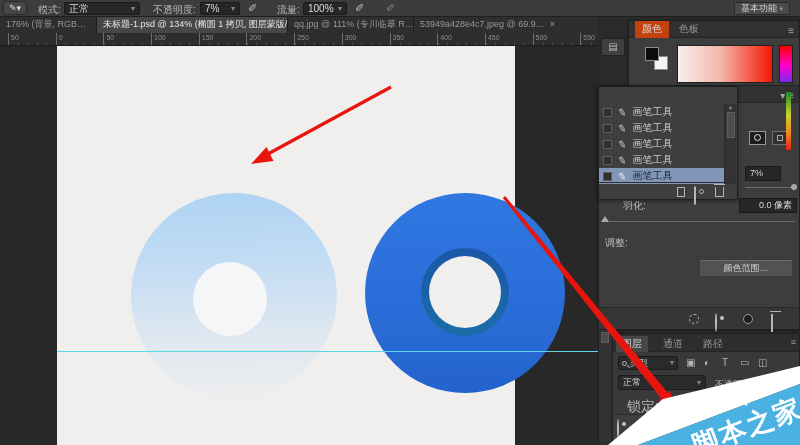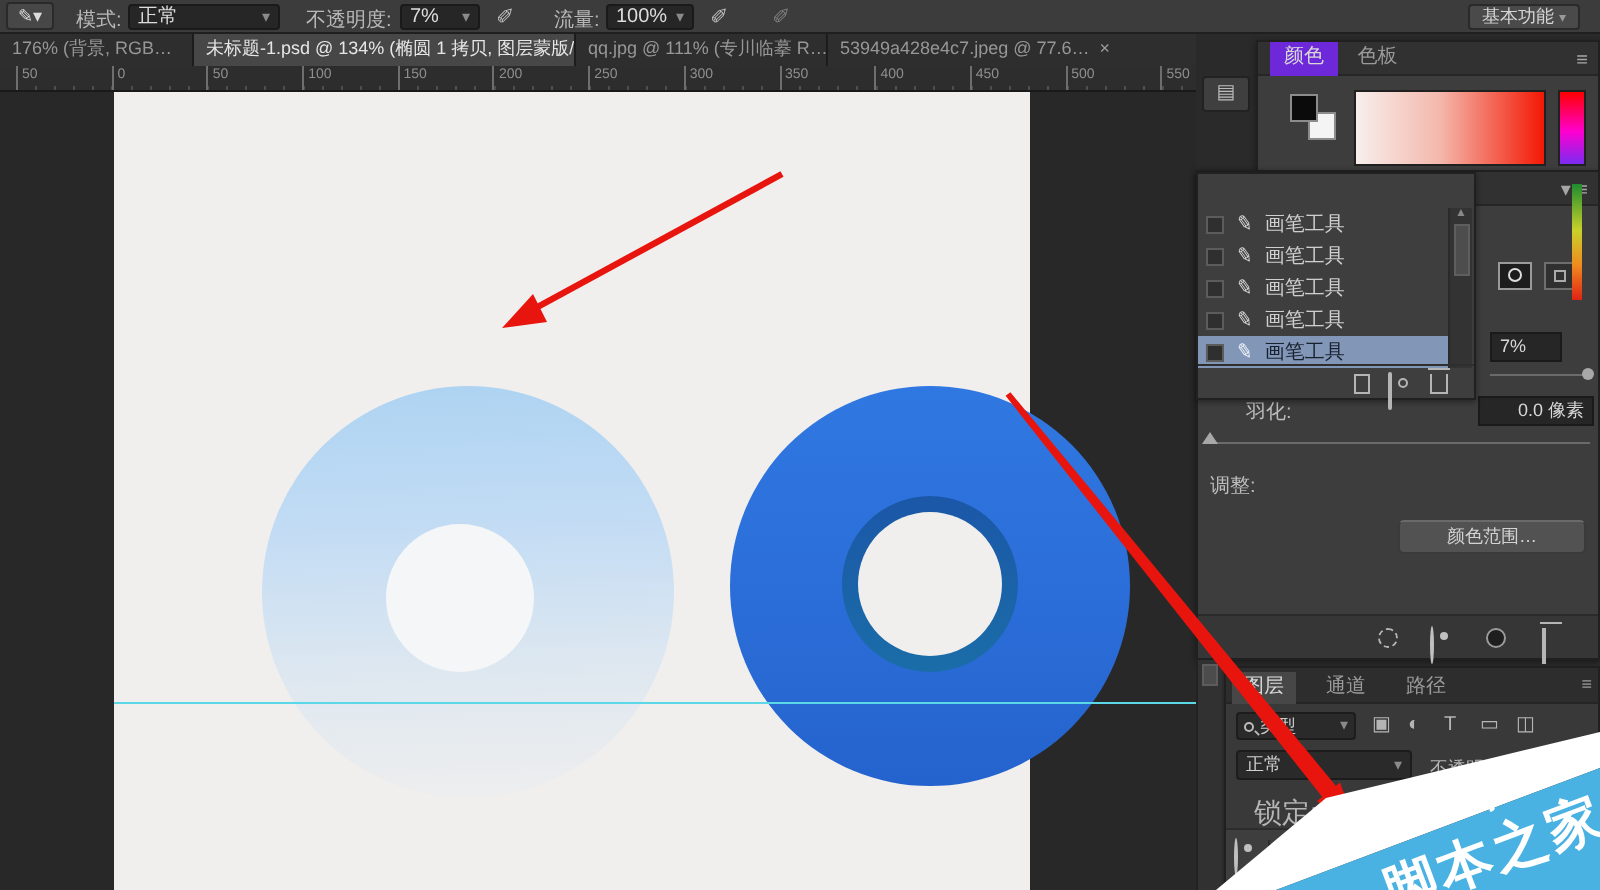--- a/index.html
+++ b/index.html
@@ -53,21 +53,21 @@
   
   #right-bg { left:598px; top:17px; width:202px; height:428px; background:#2a2a2a; }
   #dock-icon { left:601px; top:38px; width:24px; height:18px; background:#3f3f3f; border:1px solid #222;
     border-radius:2px; color:#bbb; font-size:10px; text-align:center; line-height:16px; }
   #collapse-icons { left:776px; top:22px; width:22px; height:10px; color:#9a9a9a; font-size:7px; letter-spacing:1px; }
 
   .panel { position:absolute; background:#3d3d3d; border:1px solid #202020; box-shadow:0 1px 3px rgba(0,0,0,.4); }
   .panel-header { position:relative; height:17px; background:#313131; border-bottom:1px solid #262626;
     color:#cfcfcf; font-size:10px; line-height:16px; padding:0 6px; }
   .ptab { display:inline-block; height:17px; padding:0 7px; color:#9a9a9a; font-size:10px; line-height:16px; }
-  .ptab.active { background:#6d28d9; color:#d8d8d8; }
+  .ptab.active { background:#c2410c; color:#d8d8d8; }
   .hdr-btn { position:absolute; top:2px; color:#a5a5a5; font-size:10px; }
 
   
   #color-panel { left:628px; top:20px; width:172px; height:68px; }
   #fg-swatch { position:absolute; left:16px; top:26px; width:14px; height:14px; background:#0b0b0b; border:1px solid #8c8c8c; z-index:2; }
   #bg-swatch { position:absolute; left:25px; top:35px; width:14px; height:14px; background:#f4f4f4; border:1px solid #8c8c8c; z-index:1; }
   #color-ramp { position:absolute; left:48px; top:24px; width:96px; height:38px; border:1px solid #202020;
     background:linear-gradient(90deg,#f7efec 0%,#f4b7ab 45%,#f31804 100%); }
   #hue-strip { position:absolute; left:150px; top:24px; width:14px; height:38px; border:1px solid #202020;
     background:linear-gradient(180deg,#ff0000 0%,#ff00d0 55%,#7b2bf0 100%); }
@@ -167,21 +167,21 @@
     <div class="field" style="left:303px; width:44px;"><span>100%</span><span class="arrow" style="float:right;">▾</span></div>
     <span class="bar-icon" style="left:355px;">✐</span>
     <span class="bar-icon" style="left:386px; opacity:.5;">✐</span>
     <div id="workspace-btn"><span>基本功能</span> <span style="color:#999;font-size:7px;">▾</span></div>
   </div>
 
   <div id="tab-bar" class="abs">
     <div class="doc-tab" style="left:0; width:97px;"><span>176% (背景, RGB…</span></div>
     <div class="doc-tab active" style="left:97px; width:191px;"><span>未标题-1.psd @ 134% (椭圆 1 拷贝, 图层蒙版/8) *</span></div>
     <div class="doc-tab" style="left:288px; width:126px;"><span>qq.jpg @ 111% (专川临摹 R…</span></div>
-    <div class="doc-tab" style="left:414px; width:196px;"><span>53949a428e4c7.jpeg @ 77.6…</span><span class="close">×</span></div>
+    <div class="doc-tab" style="left:414px; width:196px;"><span>53949a428e4c7.jpeg @ 69.9…</span><span class="close">×</span></div>
   </div>
 
   <div id="ruler" class="abs">
     
   <span class="ruler-cell">50</span><span class="ruler-cell">0</span><span class="ruler-cell">50</span><span class="ruler-cell">100</span><span class="ruler-cell">150</span><span class="ruler-cell">200</span><span class="ruler-cell">250</span><span class="ruler-cell">300</span><span class="ruler-cell">350</span><span class="ruler-cell">400</span><span class="ruler-cell">450</span><span class="ruler-cell">500</span><span class="ruler-cell">550</span></div>
 
   <div id="pasteboard" class="abs"></div>
   <div id="canvas" class="abs">
     <div id="donut-light" class="circle"></div>
     <div id="donut-light-hole" class="circle"></div>

